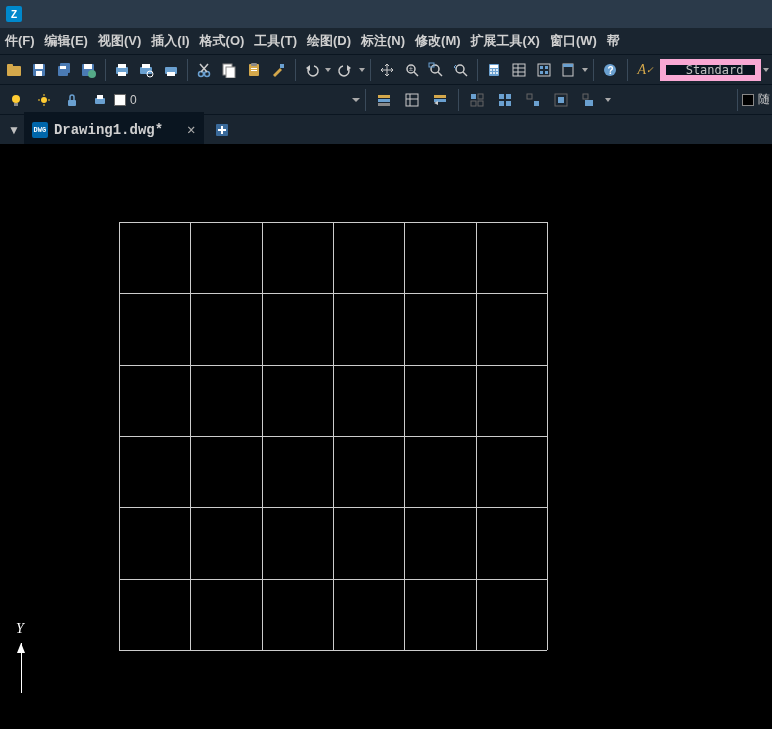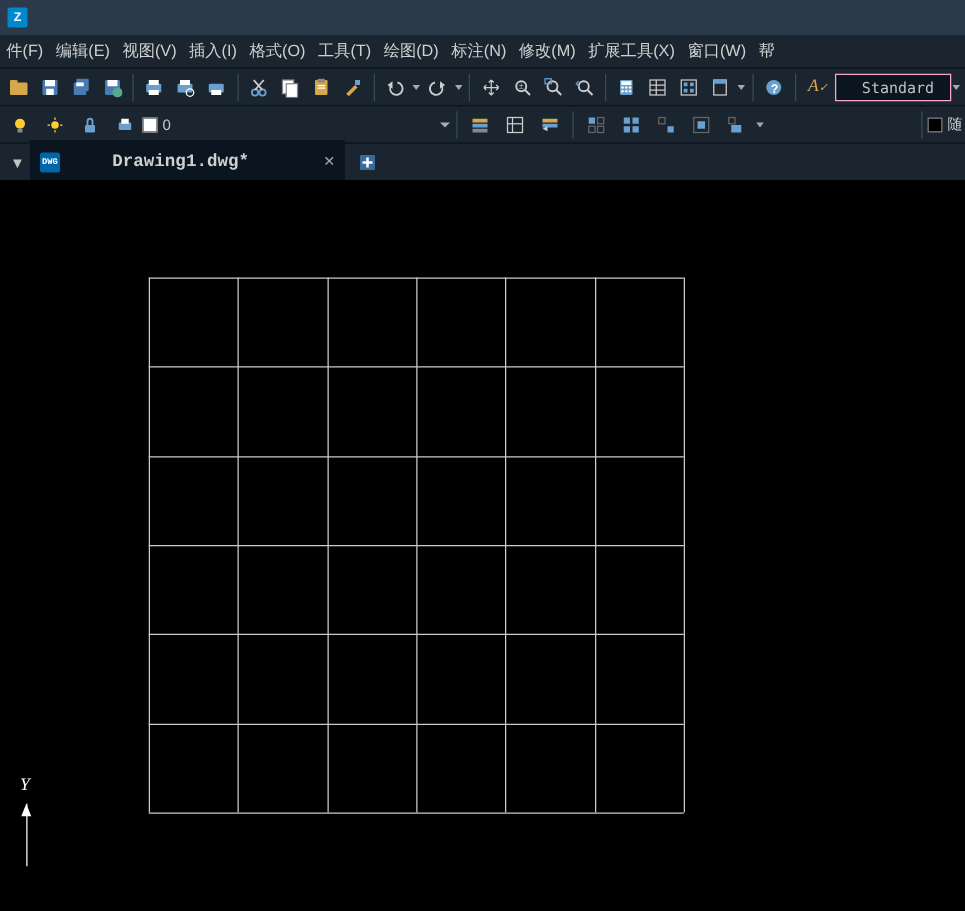--- a/index.html
+++ b/index.html
@@ -38,20 +38,21 @@
       height: 26px;
       display: flex;
       align-items: center;
       color: #d0d0d0;
       font-size: 13px;
     }
     .menu-item {
       padding: 0 5px;
       cursor: pointer;
       white-space: nowrap;
+      font-weight: bold;
     }
     .toolbar-row {
       background: #1a2530;
       height: 30px;
       display: flex;
       align-items: center;
       border-top: 1px solid #0a1520;
       padding: 0 2px;
     }
     .tool-btn {
@@ -70,21 +71,21 @@
     }
     .tool-dropdown {
       width: 10px;
       display: flex;
       align-items: center;
       justify-content: center;
       cursor: pointer;
     }
     .style-box {
       background: #0a1520;
-      border: 1px solid #f9a8d4;
+      border: 6px solid #f9a8d4;
       height: 22px;
       padding: 0 20px;
       display: flex;
       align-items: center;
       min-width: 90px;
       font-family: monospace;
       color: #c0c0c0;
     }
     .layer-color-box {
       width: 12px; height: 12px;
@@ -110,21 +111,20 @@
       height: 36px;
       display: flex;
       align-items: center;
       padding: 0 8px;
       margin-right: 2px;
       cursor: pointer;
       font-family: "Courier New", monospace;
       font-size: 14px;
       color: #d0d0d0;
       font-weight: bold;
-      gap: 36px;
     }
     .dwg-icon {
       width: 16px; height: 16px;
       background: #0066aa;
       border-radius: 2px;
       margin-right: 6px;
       display: flex;
       align-items: center;
       justify-content: center;
       color: white;

